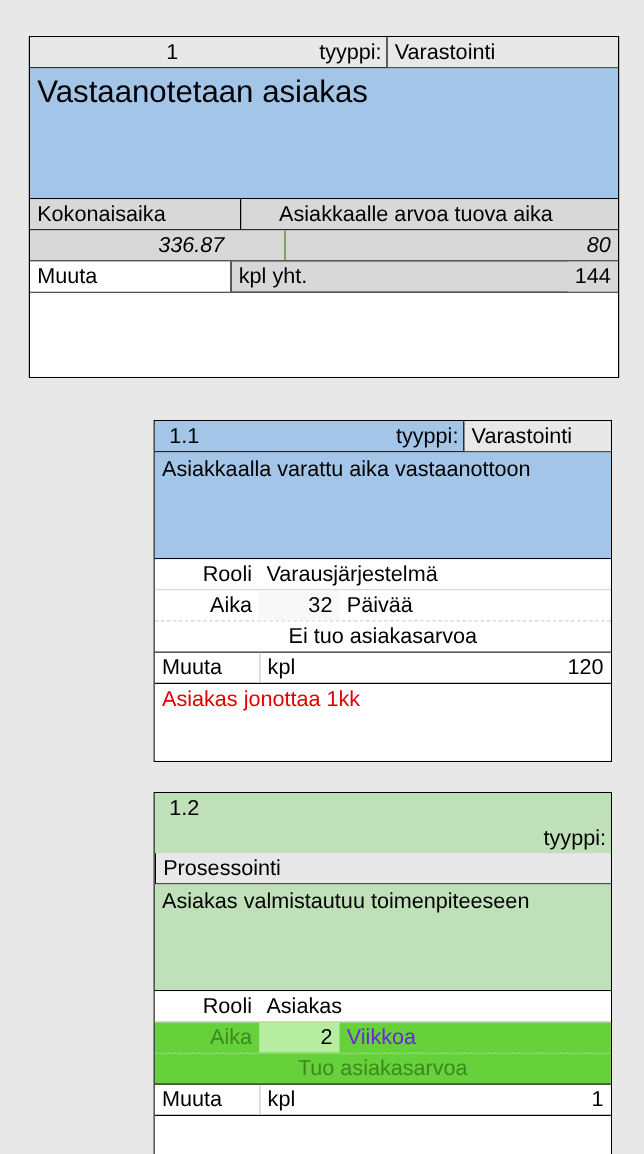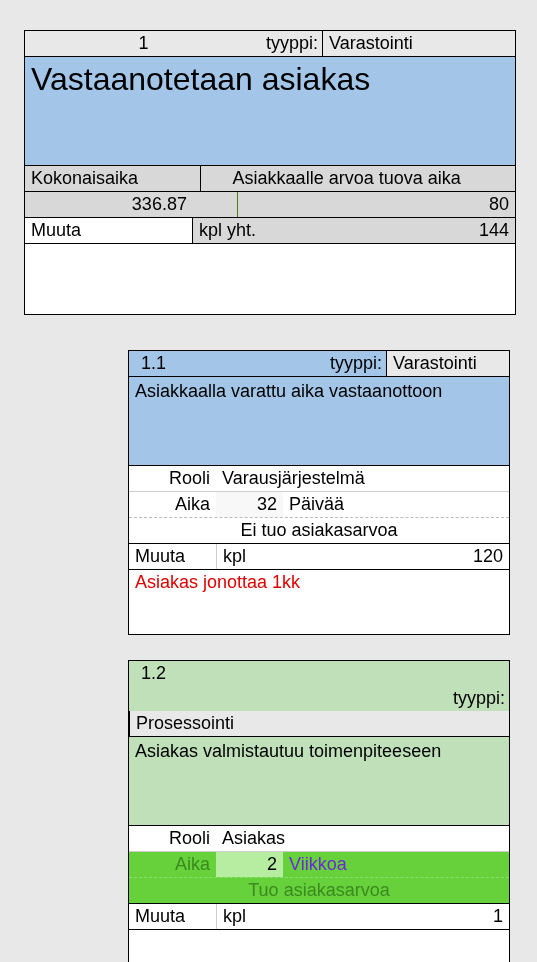--- a/index.html
+++ b/index.html
@@ -33,21 +33,21 @@
     text-align: right;
     padding: 2px 4px;
   }
   .header-row .typevalue {
     border-left: 1px solid #000;
     padding: 2px 6px;
     background: #e8e8e8;
   }
   .title-blue {
     background: #a3c5e8;
-    font-size: 32px;
+    font-size: 26px;
     padding: 4px 6px;
     min-height: 100px;
     border-bottom: 1px solid #000;
   }
   .title-blue.small {
     font-size: 18px;
     min-height: 80px;
   }
   .title-green {
     background: #bfe0b8;
@@ -72,20 +72,21 @@
   }
   .valrow {
     display: flex;
     border-bottom: 1px solid #000;
     background: #d8d8d8;
   }
   .valrow .half {
     flex: 1;
     text-align: right;
     padding: 2px 6px;
+    font-style: italic;
   }
   .valrow .half + .half {
     border-left: 1px solid #4d7c0f;
     margin-left: 44px;
   }
   .bottomrow {
     display: flex;
     border-bottom: 1px solid #000;
     background: #d8d8d8;
   }

